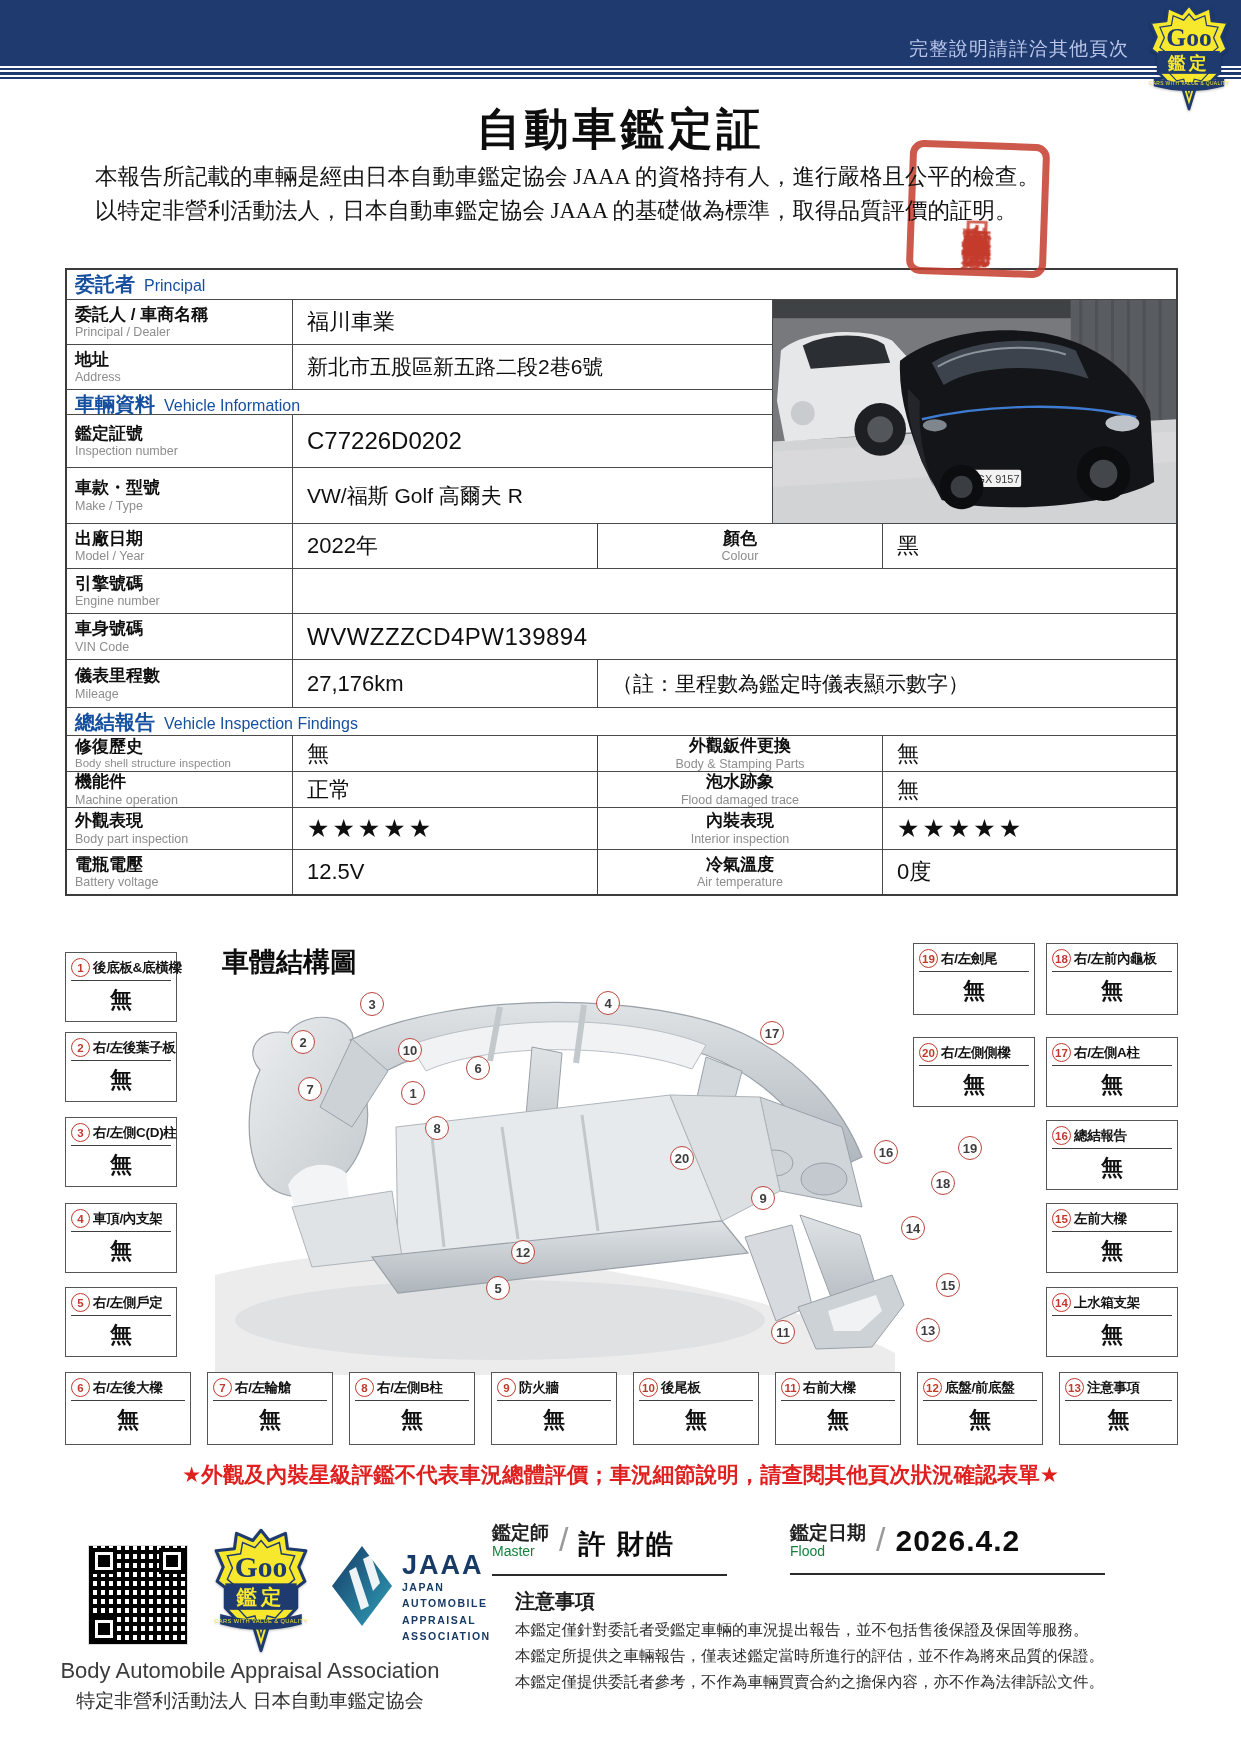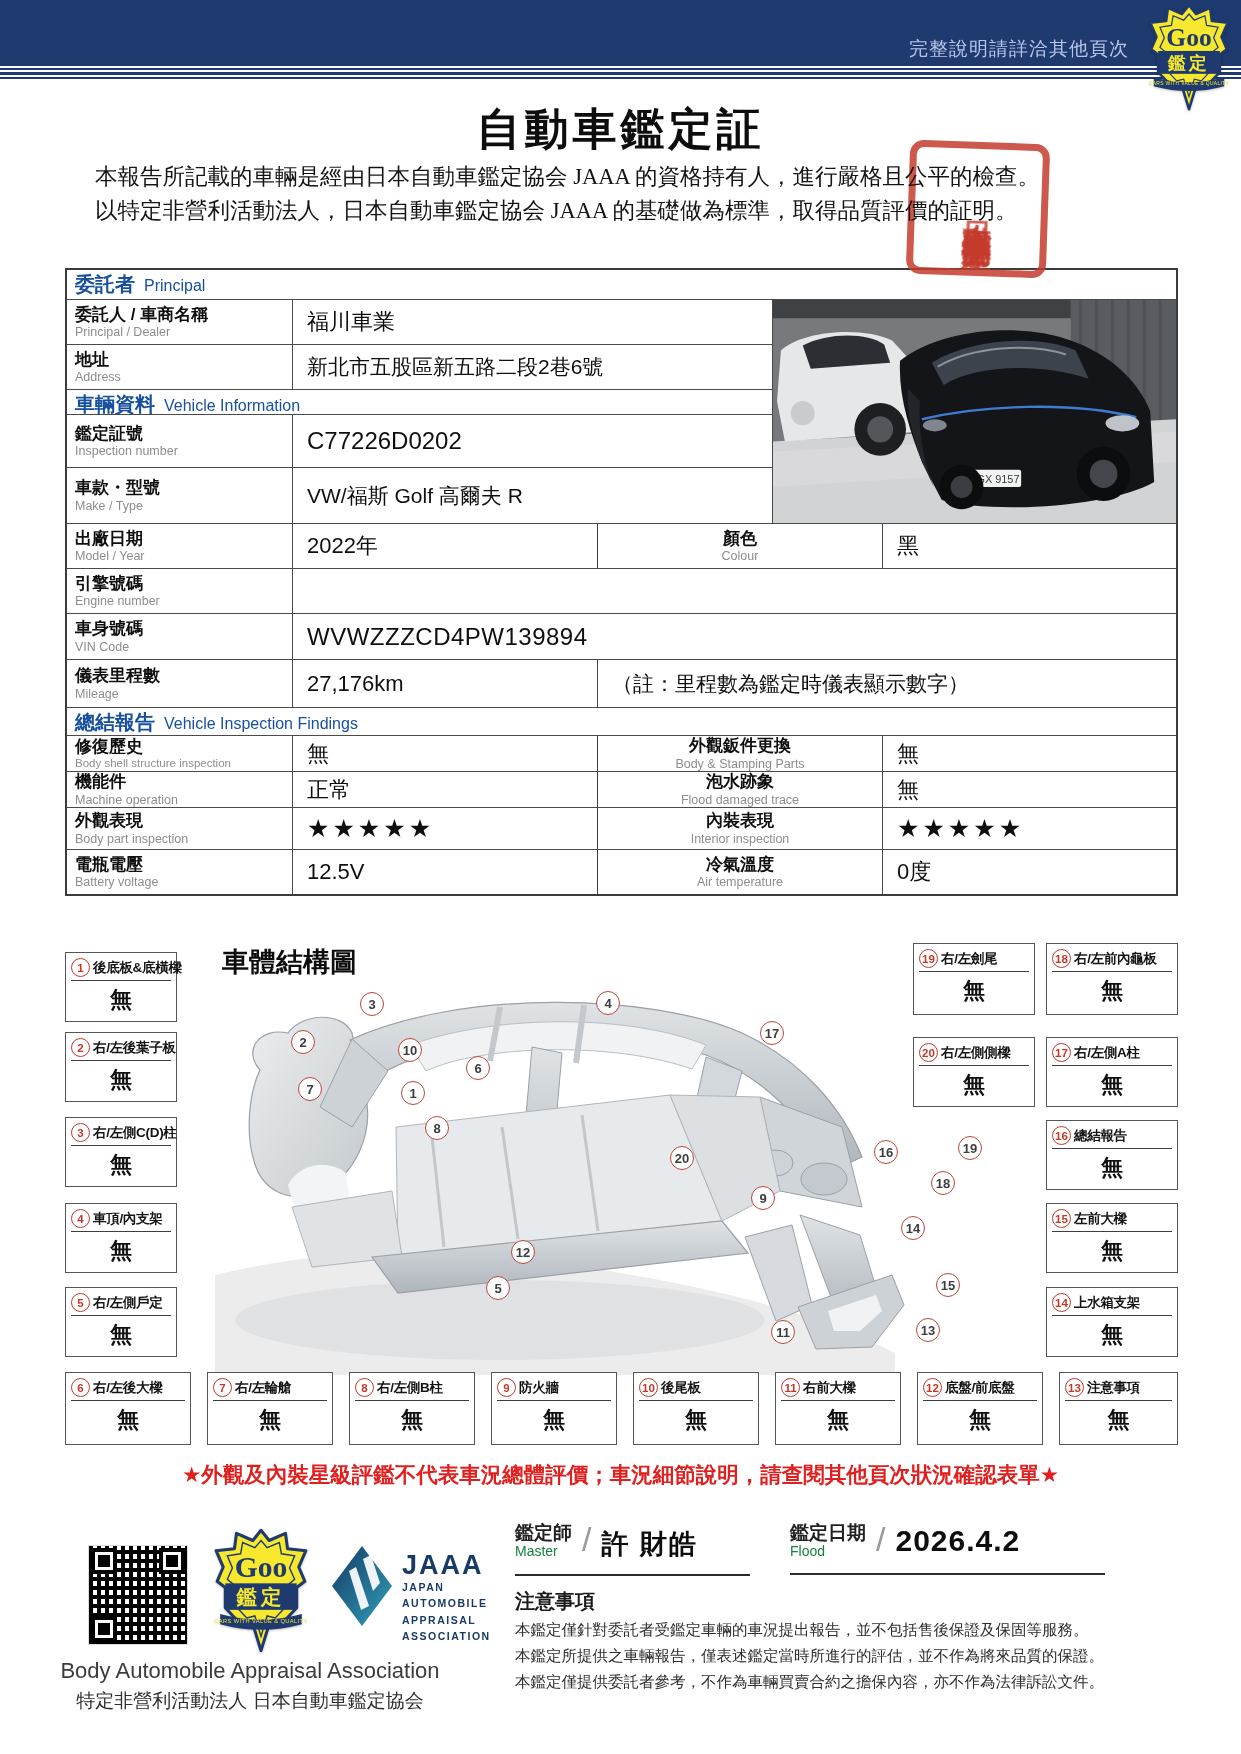--- a/index.html
+++ b/index.html
@@ -64,21 +64,21 @@
                        repeating-linear-gradient(90deg,#000 0 4px,#fff 4px 8px);}
   .finder{position:absolute;width:26px;height:26px;border:4.5px solid #000;background:#fff;box-sizing:border-box;}
   .finder::after{content:"";position:absolute;inset:3px;background:#000;}
   .jaaa-logo{position:absolute;left:330px;top:1544px;width:64px;height:84px;}
   .jaaa-text{position:absolute;left:402px;top:1552px;color:#173a66;}
   .jaaa-abbr{font-size:27px;font-weight:800;letter-spacing:2px;line-height:1;}
   .jaaa-line{font-size:10.5px;font-weight:700;letter-spacing:1.5px;line-height:1.55;}
   .assoc-en{position:absolute;left:40px;top:1658px;width:420px;text-align:center;font-size:22px;color:#3c3c3c;}
   .assoc-zh{position:absolute;left:40px;top:1688px;width:420px;text-align:center;font-size:19px;color:#2e2e2e;}
   .sigblock{position:absolute;display:flex;align-items:flex-start;gap:10px;border-bottom:2px solid #2b2b2b;padding-bottom:12px;}
-  .sig-master{left:515px;top:1522px;width:235px;}
+  .sig-master{left:492px;top:1522px;width:235px;}
   .sig-date{left:790px;top:1522px;width:315px;}
   .siglab .zh2{font-size:19px;font-weight:800;color:#222;line-height:1.15;}
   .siglab .en2{font-size:14px;color:#15803d;line-height:1.1;}
   .slash{font-size:34px;color:#9a9a9a;font-weight:300;transform:translateY(-2px);}
   .signame{font-size:27px;font-weight:800;color:#0d0d0d;padding-top:4px;letter-spacing:2px;}
   .sigdate{font-size:30px;font-weight:700;color:#0d0d0d;padding-top:2px;letter-spacing:1px;}
   .notes-title{position:absolute;left:515px;top:1588px;font-size:20px;font-weight:800;color:#1b1b1b;}
   .note-line{position:absolute;left:515px;width:680px;font-size:15.5px;color:#2e2e2e;}
 </style>
 </head>

